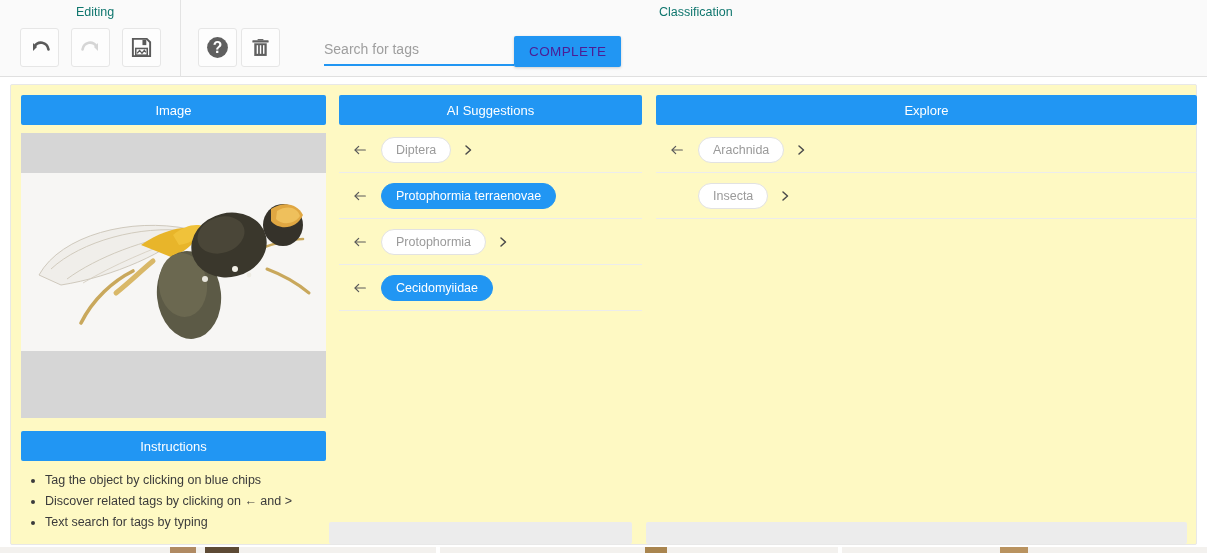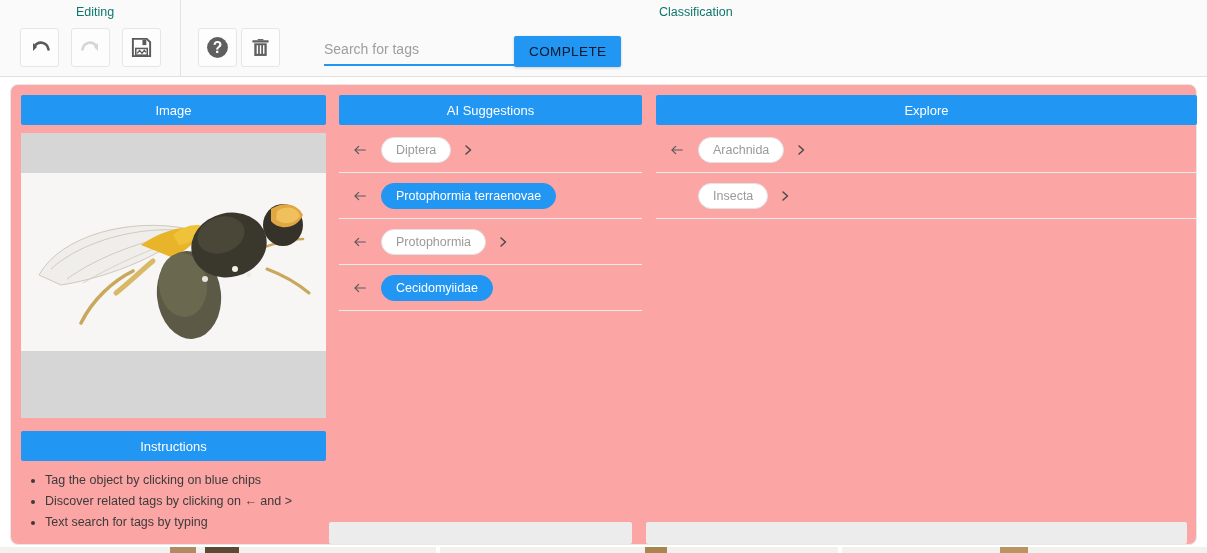--- a/index.html
+++ b/index.html
@@ -102,40 +102,40 @@
     cursor: pointer;
   }
 
   .complete-btn {
     position: absolute;
     left: 514px;
     top: 36px;
     height: 31px;
     padding: 0 15px;
     background: #2196f3;
-    color: #0f172a;
+    color: #4c1d95;
     border: none;
     border-radius: 2px;
     font-family: "Liberation Sans", sans-serif;
     font-size: 13.5px;
     letter-spacing: 0.4px;
     cursor: pointer;
     box-shadow: 0 1px 3px rgba(0,0,0,0.18);
   }
 
   
   .workarea {
     position: absolute;
     left: 10px;
     top: 84px;
     width: 1187px;
     height: 461px;
-    background: #fca5a5;
+    background: #fef9c3;
     border: 1px solid #e8e8e8;
-    border-radius: 8px;
+    border-radius: 2px;
     box-sizing: border-box;
   }
 
   .panel { position: absolute; top: 10px; }
   .panel-image { left: 10px; width: 305px; }
   .panel-ai { left: 328px; width: 303px; }
   .panel-explore { left: 645px; width: 541px; }
 
   .panel-header {
     height: 30px;

